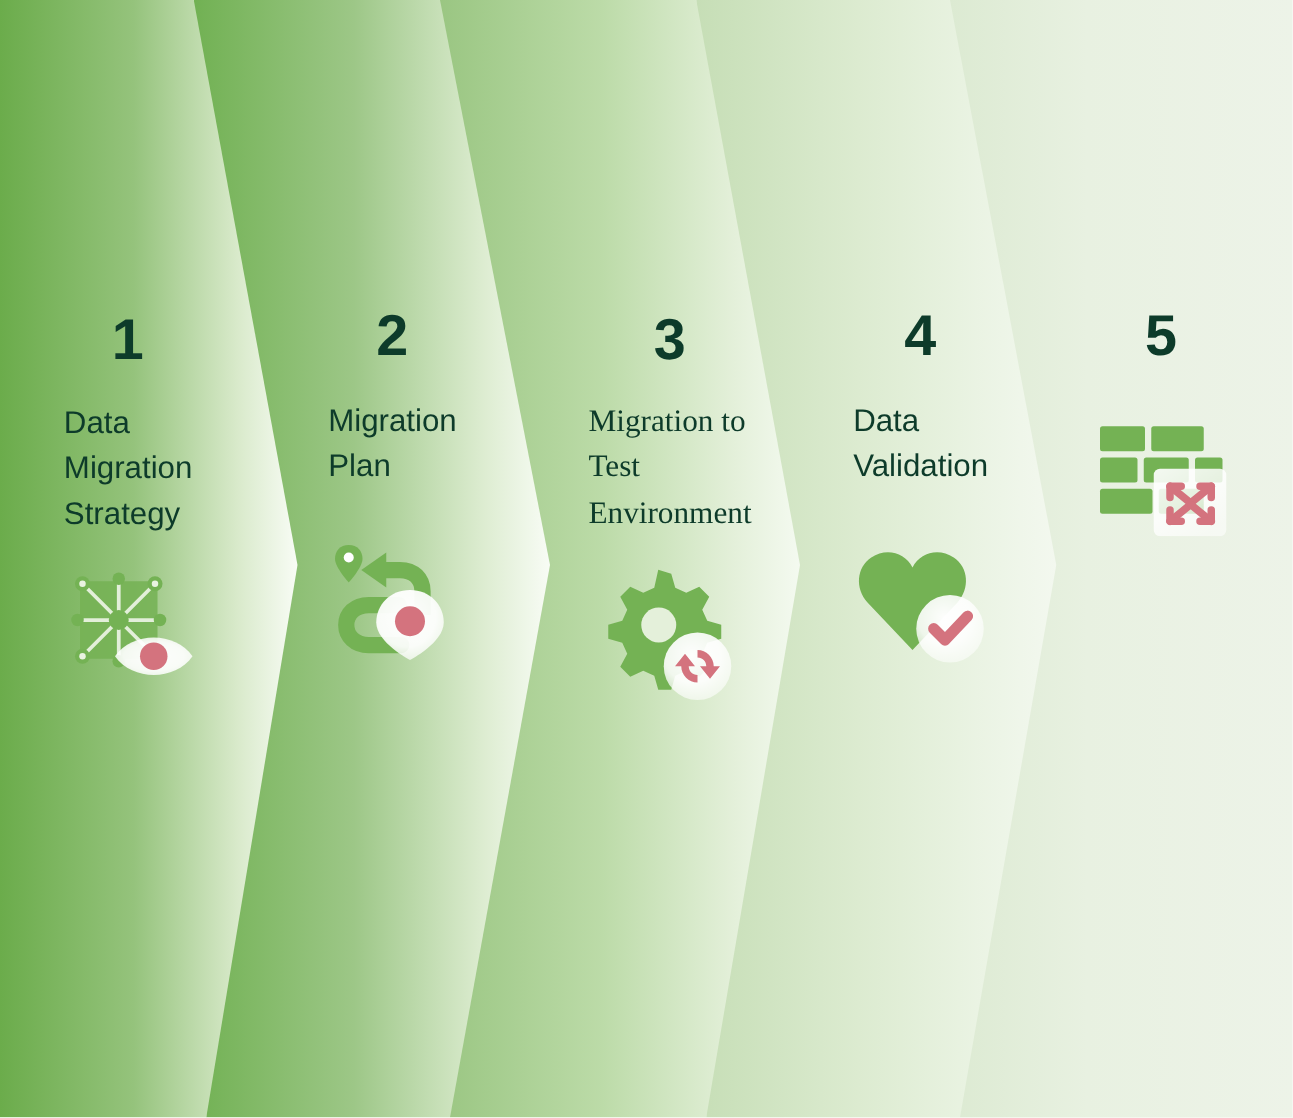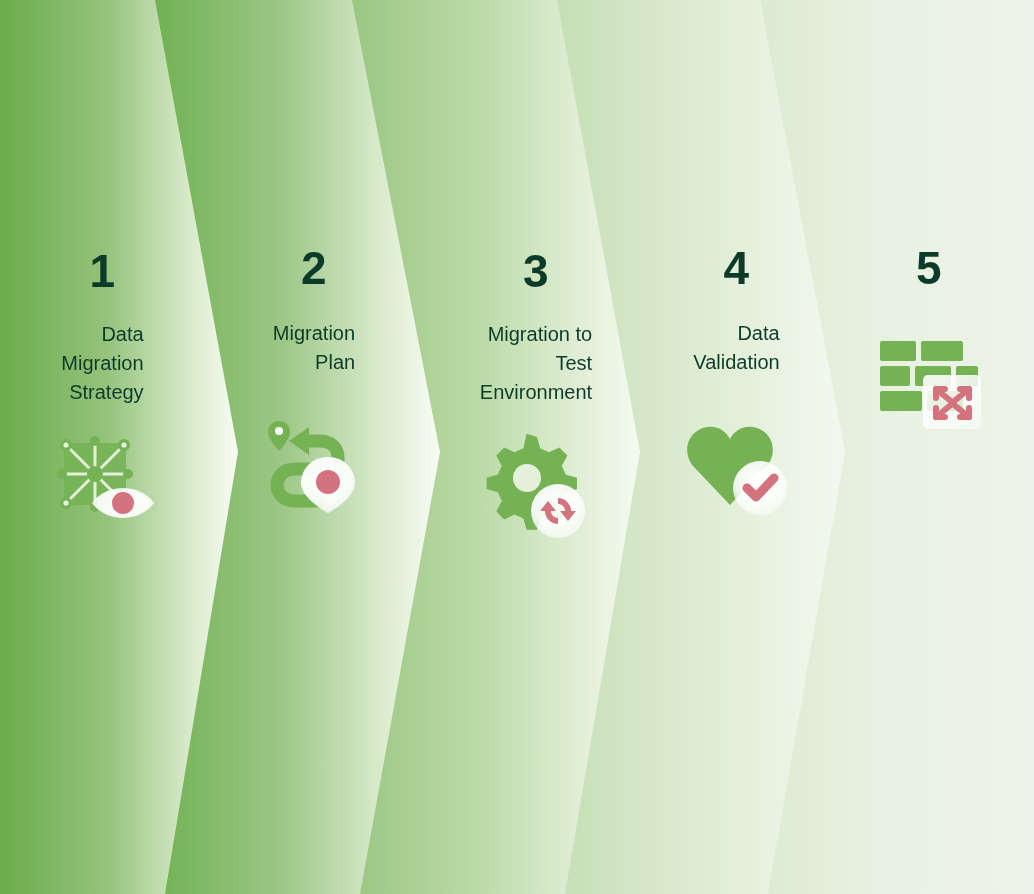--- a/index.html
+++ b/index.html
@@ -34,41 +34,41 @@
     pointer-events: none;
   }
   .step-number {
     font-size: 46px;
     font-weight: bold;
     color: #0D3B2A;
     line-height: 1;
     letter-spacing: 0.5px;
   }
   .step-label {
-    font-size: 20px;
+    font-size: 25px;
     color: #0D3B2A;
     line-height: 1.45;
-    text-align: right;
+    text-align: left;
     font-weight: 400;
   }
   .step-icon {
     width: 110px;
     height: 110px;
     display: block;
   }
   
   .s1 .step-number { margin-top: 248px; }
   .s2 .step-number { margin-top: 245px; }
   .s3 .step-number { margin-top: 248px; }
   .s4 .step-number { margin-top: 245px; }
   .s5 .step-number { margin-top: 245px; }
 
   .s1 .step-label { margin-top: 26px; }
   .s2 .step-label { margin-top: 28px; }
-  .s3 .step-label { margin-top: 26px; }
+  .s3 .step-label { margin-top: 26px; font-family: Liberation Serif, serif; }
   .s4 .step-label { margin-top: 28px; }
   .s5 .step-label { margin-top: 28px; }
 
   .s1 .step-icon { margin-top: 18px; }
   .s2 .step-icon { margin-top: 28px; }
   .s3 .step-icon { margin-top: 22px; }
   .s4 .step-icon { margin-top: 30px; }
   .s5 .step-icon { margin-top: 28px; }
 </style>
 </head>

